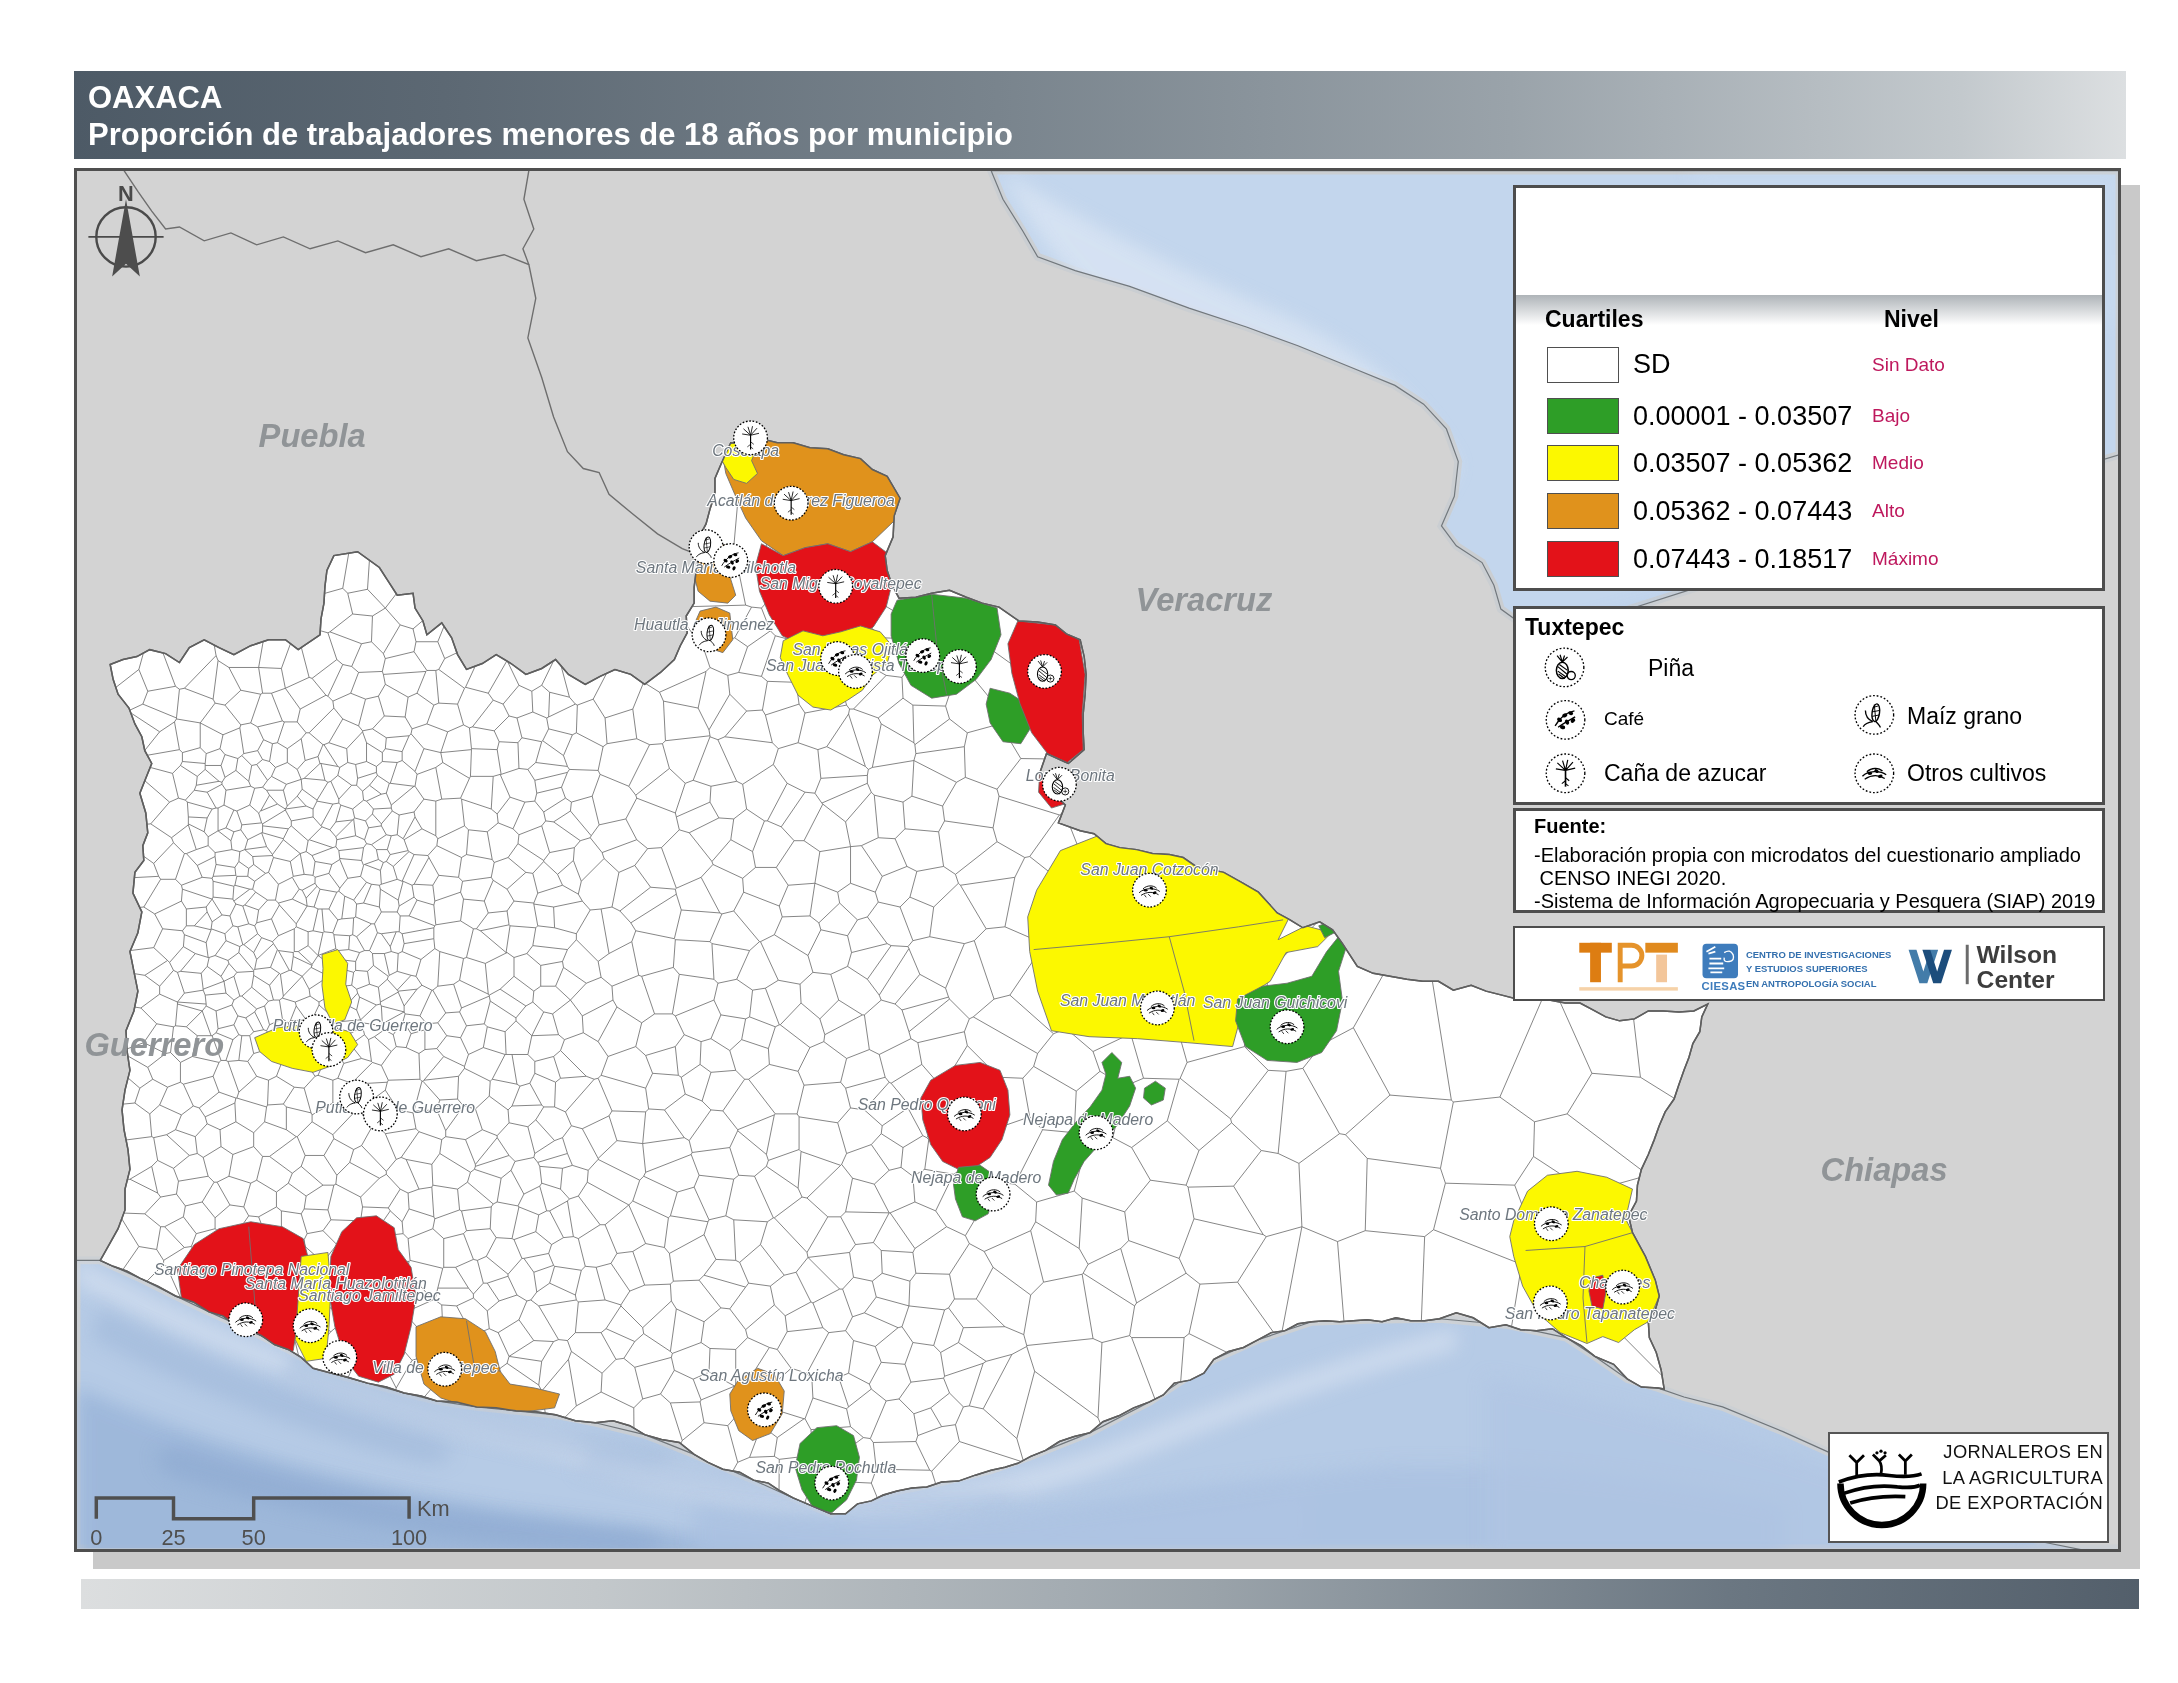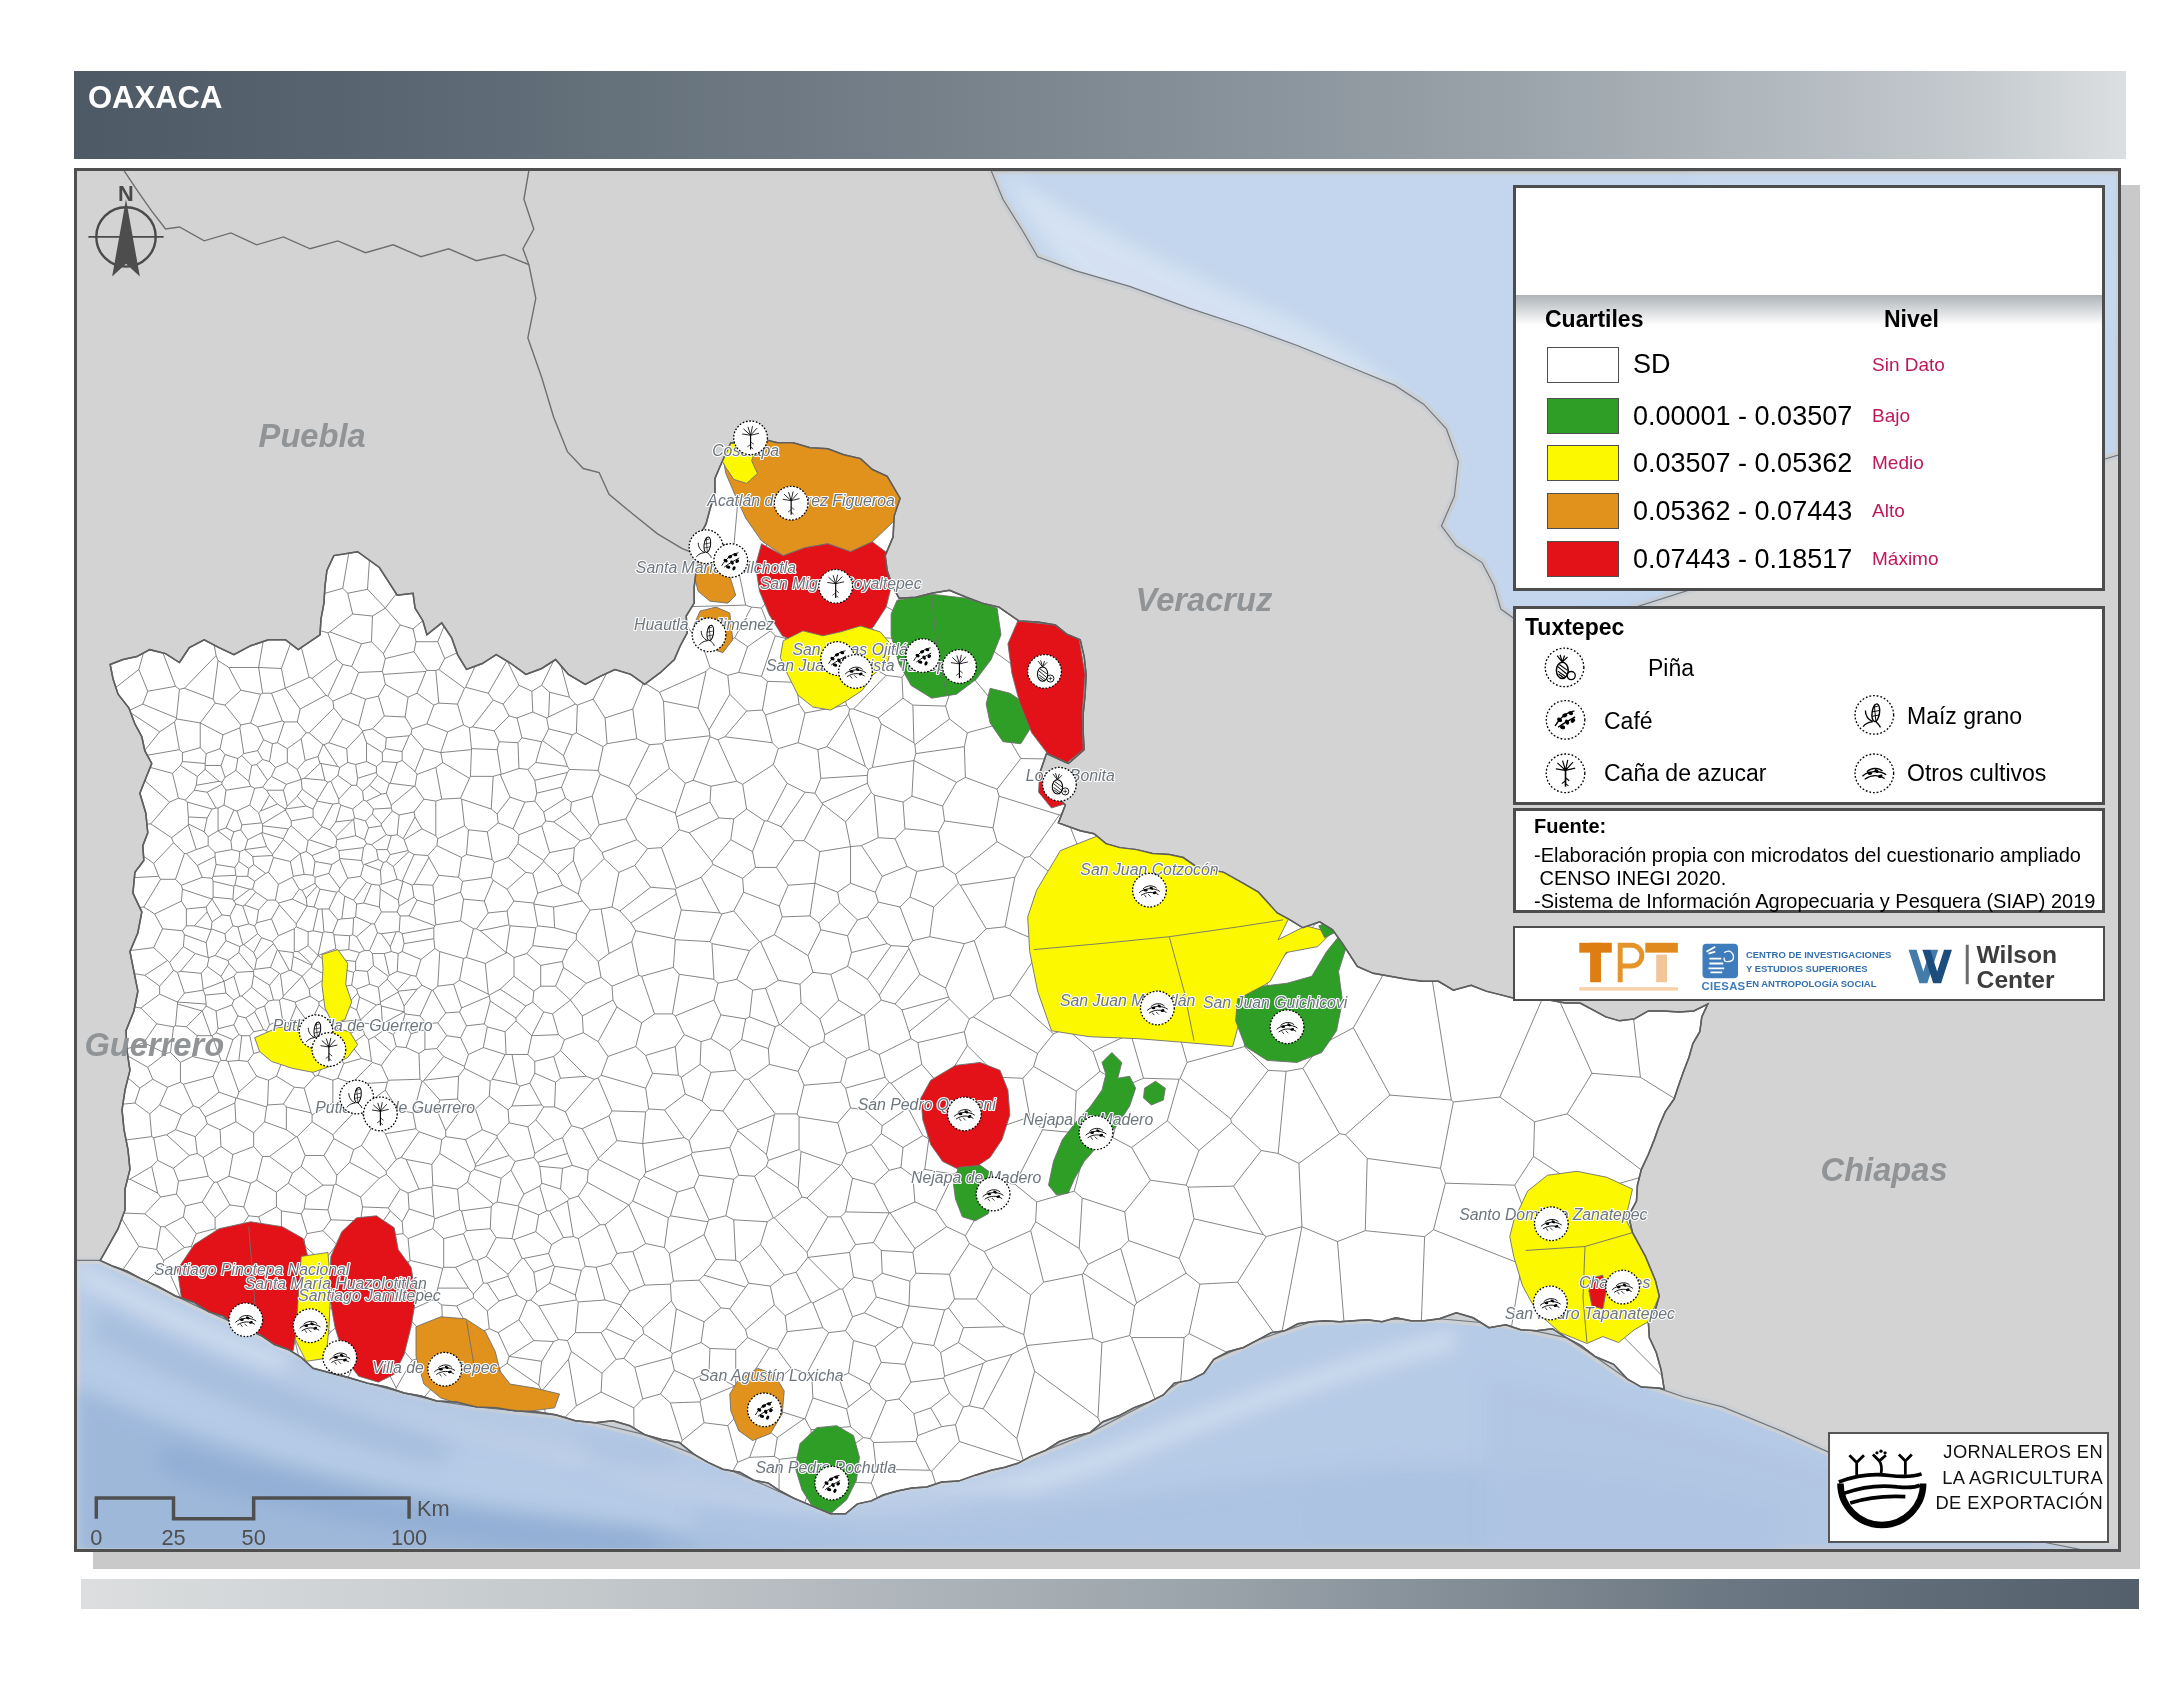--- a/index.html
+++ b/index.html
@@ -28,20 +28,21 @@
 #jorn{left:1828px;top:1432px;width:281px;height:111px;border-width:2px;border-color:#555;}
 #bbar{position:absolute;left:81px;top:1579px;width:2058px;height:30px;
 background:linear-gradient(to right,#dcdedf,#c3c8cb 25%,#9aa3aa 55%,#6b7782 80%,#535f6b);}
 text{font-family:"Liberation Sans",sans-serif;}
 .mlbl{font-size:16px;font-style:italic;fill:#6d767e;paint-order:stroke;stroke:#ffffff;stroke-width:2.2px;stroke-linejoin:round;}
 .slbl{font-size:33px;font-style:italic;font-weight:bold;fill:#909497;}
 </style></head><body>
 <div id="page">
 <div id="hdr">
       <div>OAXACA</div>
+      <div>Proporción de trabajadores menores de 18 años por municipio</div>
     </div>
 <div id="map">
 <svg width="2041" height="1378" viewBox="76.5 171.5 2062 1392">
 <defs>
 <filter id="bl" x="-20%" y="-20%" width="140%" height="140%">
             <feGaussianBlur stdDeviation="9"></feGaussianBlur>
           </filter>
 <clipPath id="oaxclip">
             <polygon points="100,1272 109,1256 118,1240 125,1221 125,1200 130,1180 128,1160 124,1140 122,1120 125,1100 130,1080 127,1060 126,1040 134,1020 138,1000 134,980 130,960 138,941 142,920 133,901 135,880 144,868 143,853 148,840 146,820 140,800 146,785 152,770 145,757 142,743 135,730 129,714 118,700 113,685 110,670 123,665 137,662 150,655 166,659 180,668 190,653 205,645 220,653 235,660 252,651 270,645 287,645 300,655 322,640 323,624 326,608 327,591 329,575 336,560 360,556 382,572 391,586 400,600 416,598 418,613 426,626 430,640 445,628 455,643 461,660 470,675 486,669 500,660 515,669 530,680 546,674 560,665 573,680 590,690 605,682 620,675 636,680 650,690 666,678 680,665 686,651 693,638 692,621 700,608 700,592 702,576 706,560 704,543 712,528 716,513 721,498 721,482 727,468 737,446 753,448 768,442 784,446 800,446 817,451 835,452 851,458 868,462 880,473 895,480 908,502 902,520 901,541 893,560 895,575 900,590 907,603 924,602 940,598 958,595 975,602 991,608 1008,612 1028,626 1047,627 1065,630 1076,639 1090,645 1094,662 1096,680 1095,700 1093,720 1093,738 1094,756 1078,770 1056,760 1049,780 1062,800 1075,812 1068,830 1090,838 1104,841 1116,851 1130,855 1147,857 1163,861 1180,862 1194,865 1207,874 1221,877 1235,880 1253,890 1270,900 1280,911 1289,921 1302,928 1315,936 1332,930 1345,938 1355,952 1370,975 1386,982 1403,985 1420,988 1436,990 1452,990 1467,999 1485,994 1500,1000 1516,1004 1531,1008 1549,1003 1564,1009 1580,1012 1595,1012 1608,1019 1621,1026 1635,1030 1650,1028 1664,1020 1679,1020 1695,1021 1710,1020 1724,1013 1718,1026 1716,1041 1709,1053 1705,1067 1700,1080 1695,1094 1690,1109 1681,1122 1675,1136 1670,1150 1664,1165 1657,1180 1653,1196 1652,1212 1644,1227 1648,1244 1661,1268 1671,1292 1675,1308 1671,1322 1664,1334 1665,1350 1672,1365 1677,1383 1680,1402 1674,1401 1657,1400 1643,1392 1629,1377 1610,1369 1596,1358 1581,1350 1567,1341 1551,1343 1535,1342 1520,1337 1503,1340 1487,1330 1470,1325 1453,1331 1438,1333 1424,1333 1409,1330 1395,1334 1380,1332 1366,1333 1352,1334 1338,1333 1324,1334 1310,1336 1297,1343 1283,1345 1270,1352 1255,1360 1240,1364 1225,1372 1215,1386 1201,1393 1185,1396 1174,1408 1160,1415 1144,1421 1129,1429 1113,1435 1100,1446 1084,1450 1069,1455 1055,1464 1040,1470 1027,1477 1014,1481 1000,1484 984,1489 967,1495 950,1496 935,1501 920,1502 905,1505 891,1509 879,1515 865,1518 853,1528 838,1528 819,1520 800,1512 787,1505 775,1497 760,1494 746,1486 729,1483 714,1476 700,1468 685,1456 667,1453 650,1448 635,1439 618,1434 600,1436 580,1434 560,1428 540,1425 520,1424 500,1421 480,1420 460,1415 440,1414 424,1409 407,1406 389,1400 370,1396 350,1390 330,1385 315,1381 303,1370 290,1362 276,1357 263,1348 250,1342 236,1337 224,1328 210,1324 194,1314 176,1308 158,1298 140,1290 127,1283 113,1278"></polygon>
           </clipPath>
@@ -358,21 +359,21 @@
   </g>
   <g transform="translate(362,166) scale(0.75)">
    <circle r="26" fill="#fff" stroke="#000" stroke-width="1.8" stroke-dasharray="2.4,2.6"></circle>
    <path d="M-16,4 C-8,-4 8,-4 16,2 M-13,8 C-4,2 6,2 14,7 M-10,-2 C-4,-8 6,-8 11,-3" stroke="#000" stroke-width="1.8" fill="none"></path>
    <ellipse cx="-6" cy="0" rx="3.2" ry="2.2" fill="#000"></ellipse>
    <ellipse cx="3" cy="-3" rx="3.2" ry="2.2" fill="#000" transform="rotate(30 3 -3)"></ellipse>
    <ellipse cx="8" cy="4" rx="3.2" ry="2.2" fill="#000" transform="rotate(-20 8 4)"></ellipse>
   </g>
  </svg>
  <div style="position:absolute;left:88px;top:46px;font-size:23px;margin-left:44px;">Piña</div>
- <div style="position:absolute;left:88px;top:99px;font-size:23px;">Café</div>
+ <div style="position:absolute;left:88px;top:99px;font-size:19px;">Café</div>
  <div style="position:absolute;left:88px;top:151px;font-size:23px;">Caña de azucar</div>
  <div style="position:absolute;left:391px;top:94px;font-size:23px;">Maíz grano</div>
  <div style="position:absolute;left:391px;top:151px;font-size:23px;">Otros cultivos</div>
 </div>
 
 <div id="fuente" class="box">
  <div class="b" style="position:absolute;left:9px;top:4px;">Fuente:</div>
  <div style="position:absolute;left:0;top:33px;">
   <div>-Elaboración propia con microdatos del cuestionario ampliado</div>
   <div>&nbsp;CENSO INEGI 2020.</div>

